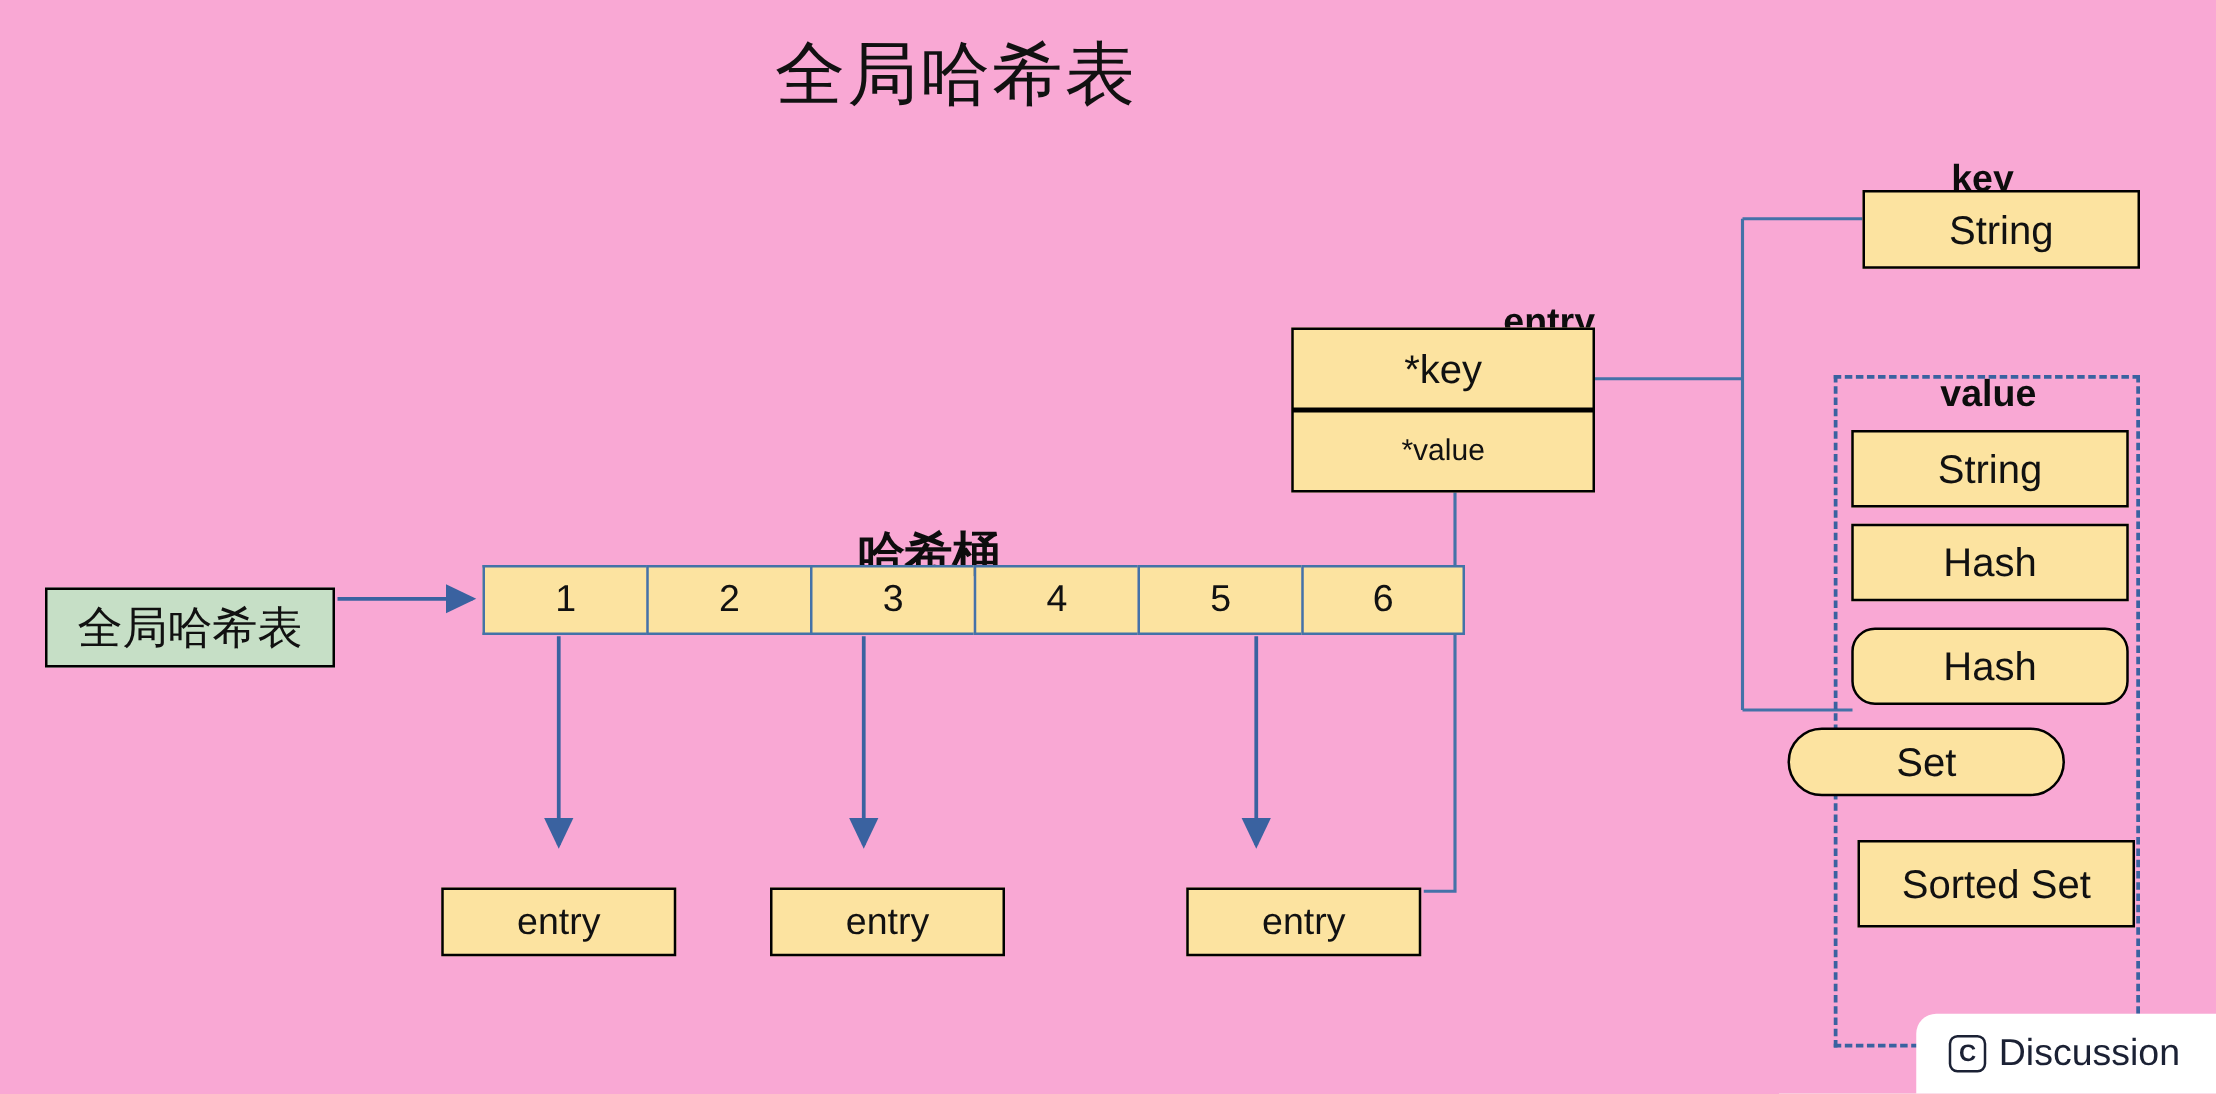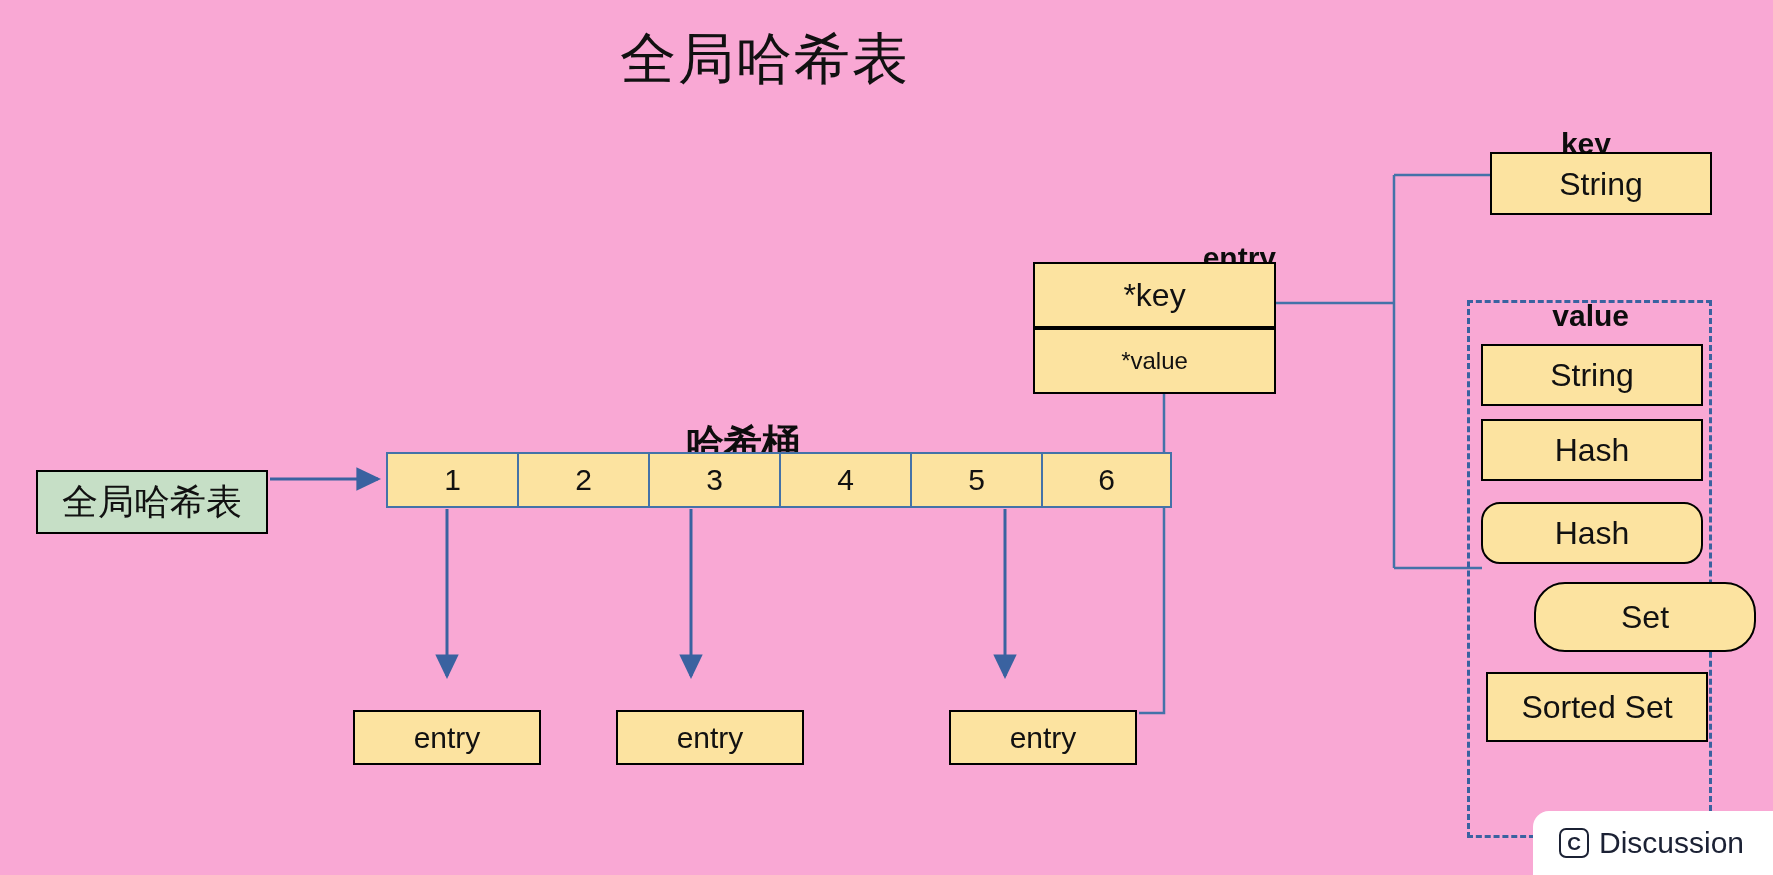--- a/index.html
+++ b/index.html
@@ -174,21 +174,21 @@
     border: 3px dashed #3A62A0;
     background: transparent;
   }
   .value-item {
     width: 222px;
     font-size: 32px;
   }
   #value-item-0 { left: 1481px; top: 320px; height: 62px; }
   #value-item-1 { left: 1481px; top: 395px; height: 62px; }
   #value-item-2 { left: 1481px; top: 478px; height: 62px; border-radius: 19px; }
-  #value-item-3 { left: 1534px; top: 558px; height: 70px; border-radius: 31px; }
+  #value-item-3 { left: 1430px; top: 558px; height: 55px; border-radius: 31px; }
   #value-item-4 { left: 1486px; top: 648px; height: 70px; }
 
   
   #discussion {
     position: absolute;
     left: 1533px;
     top: 811px;
     width: 240px;
     height: 64px;
     background: #FFFFFF;

